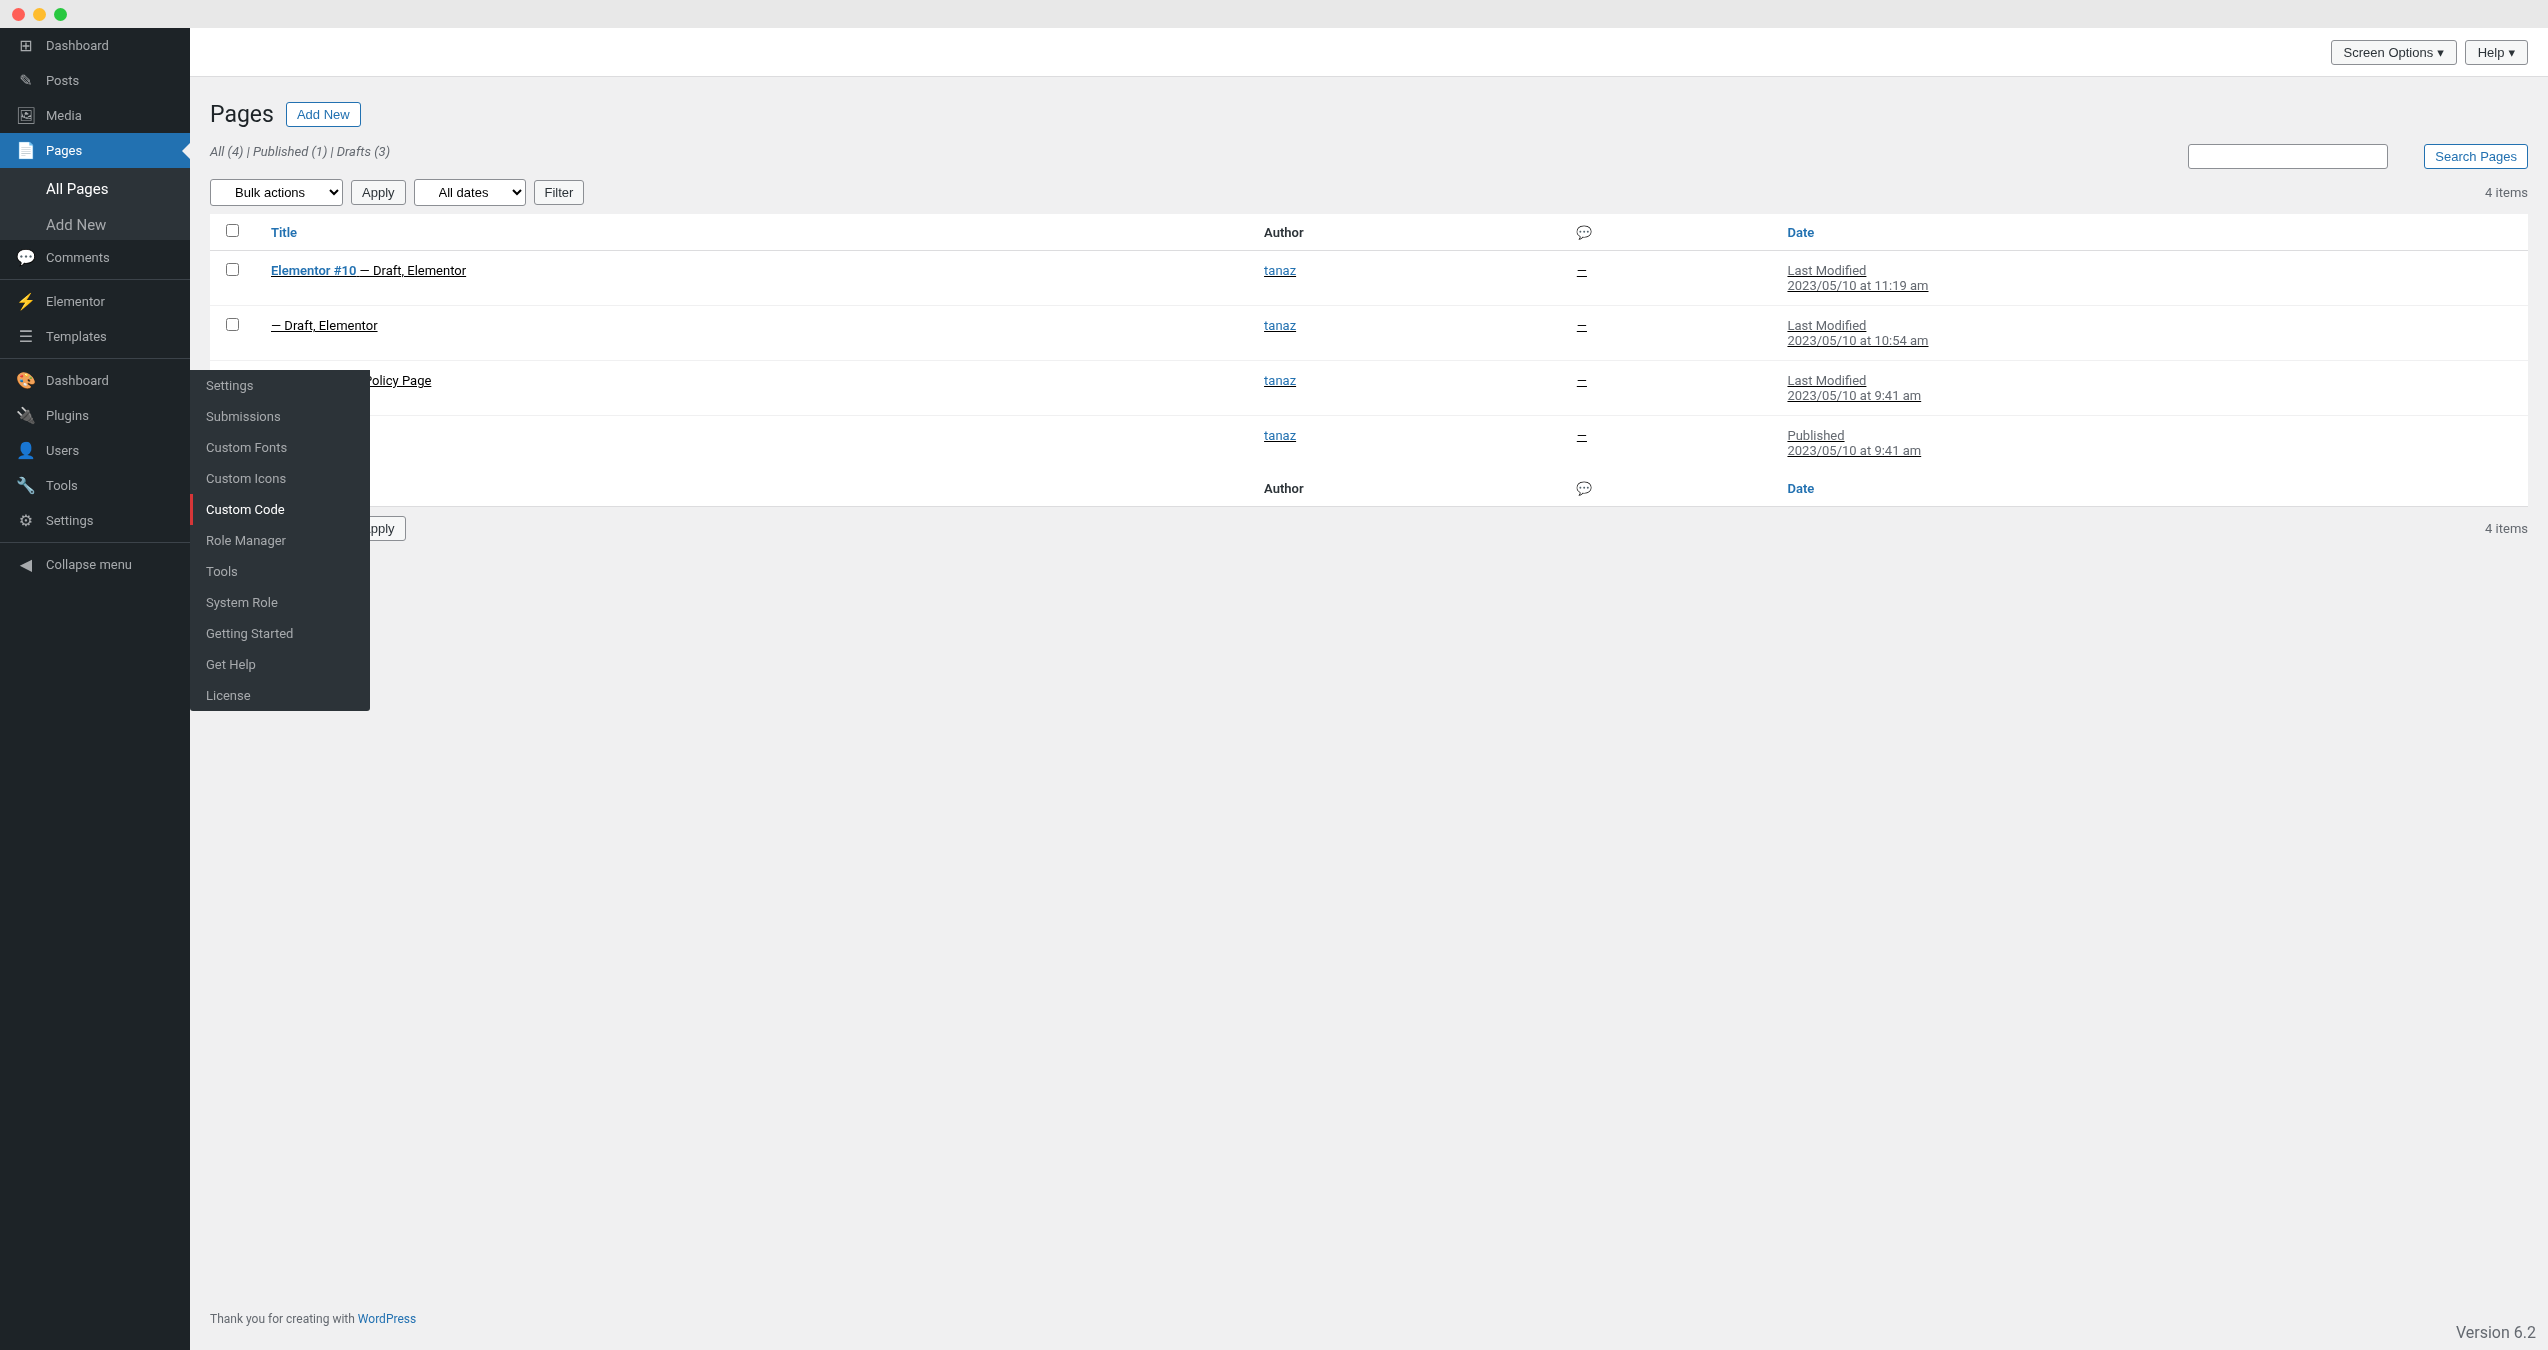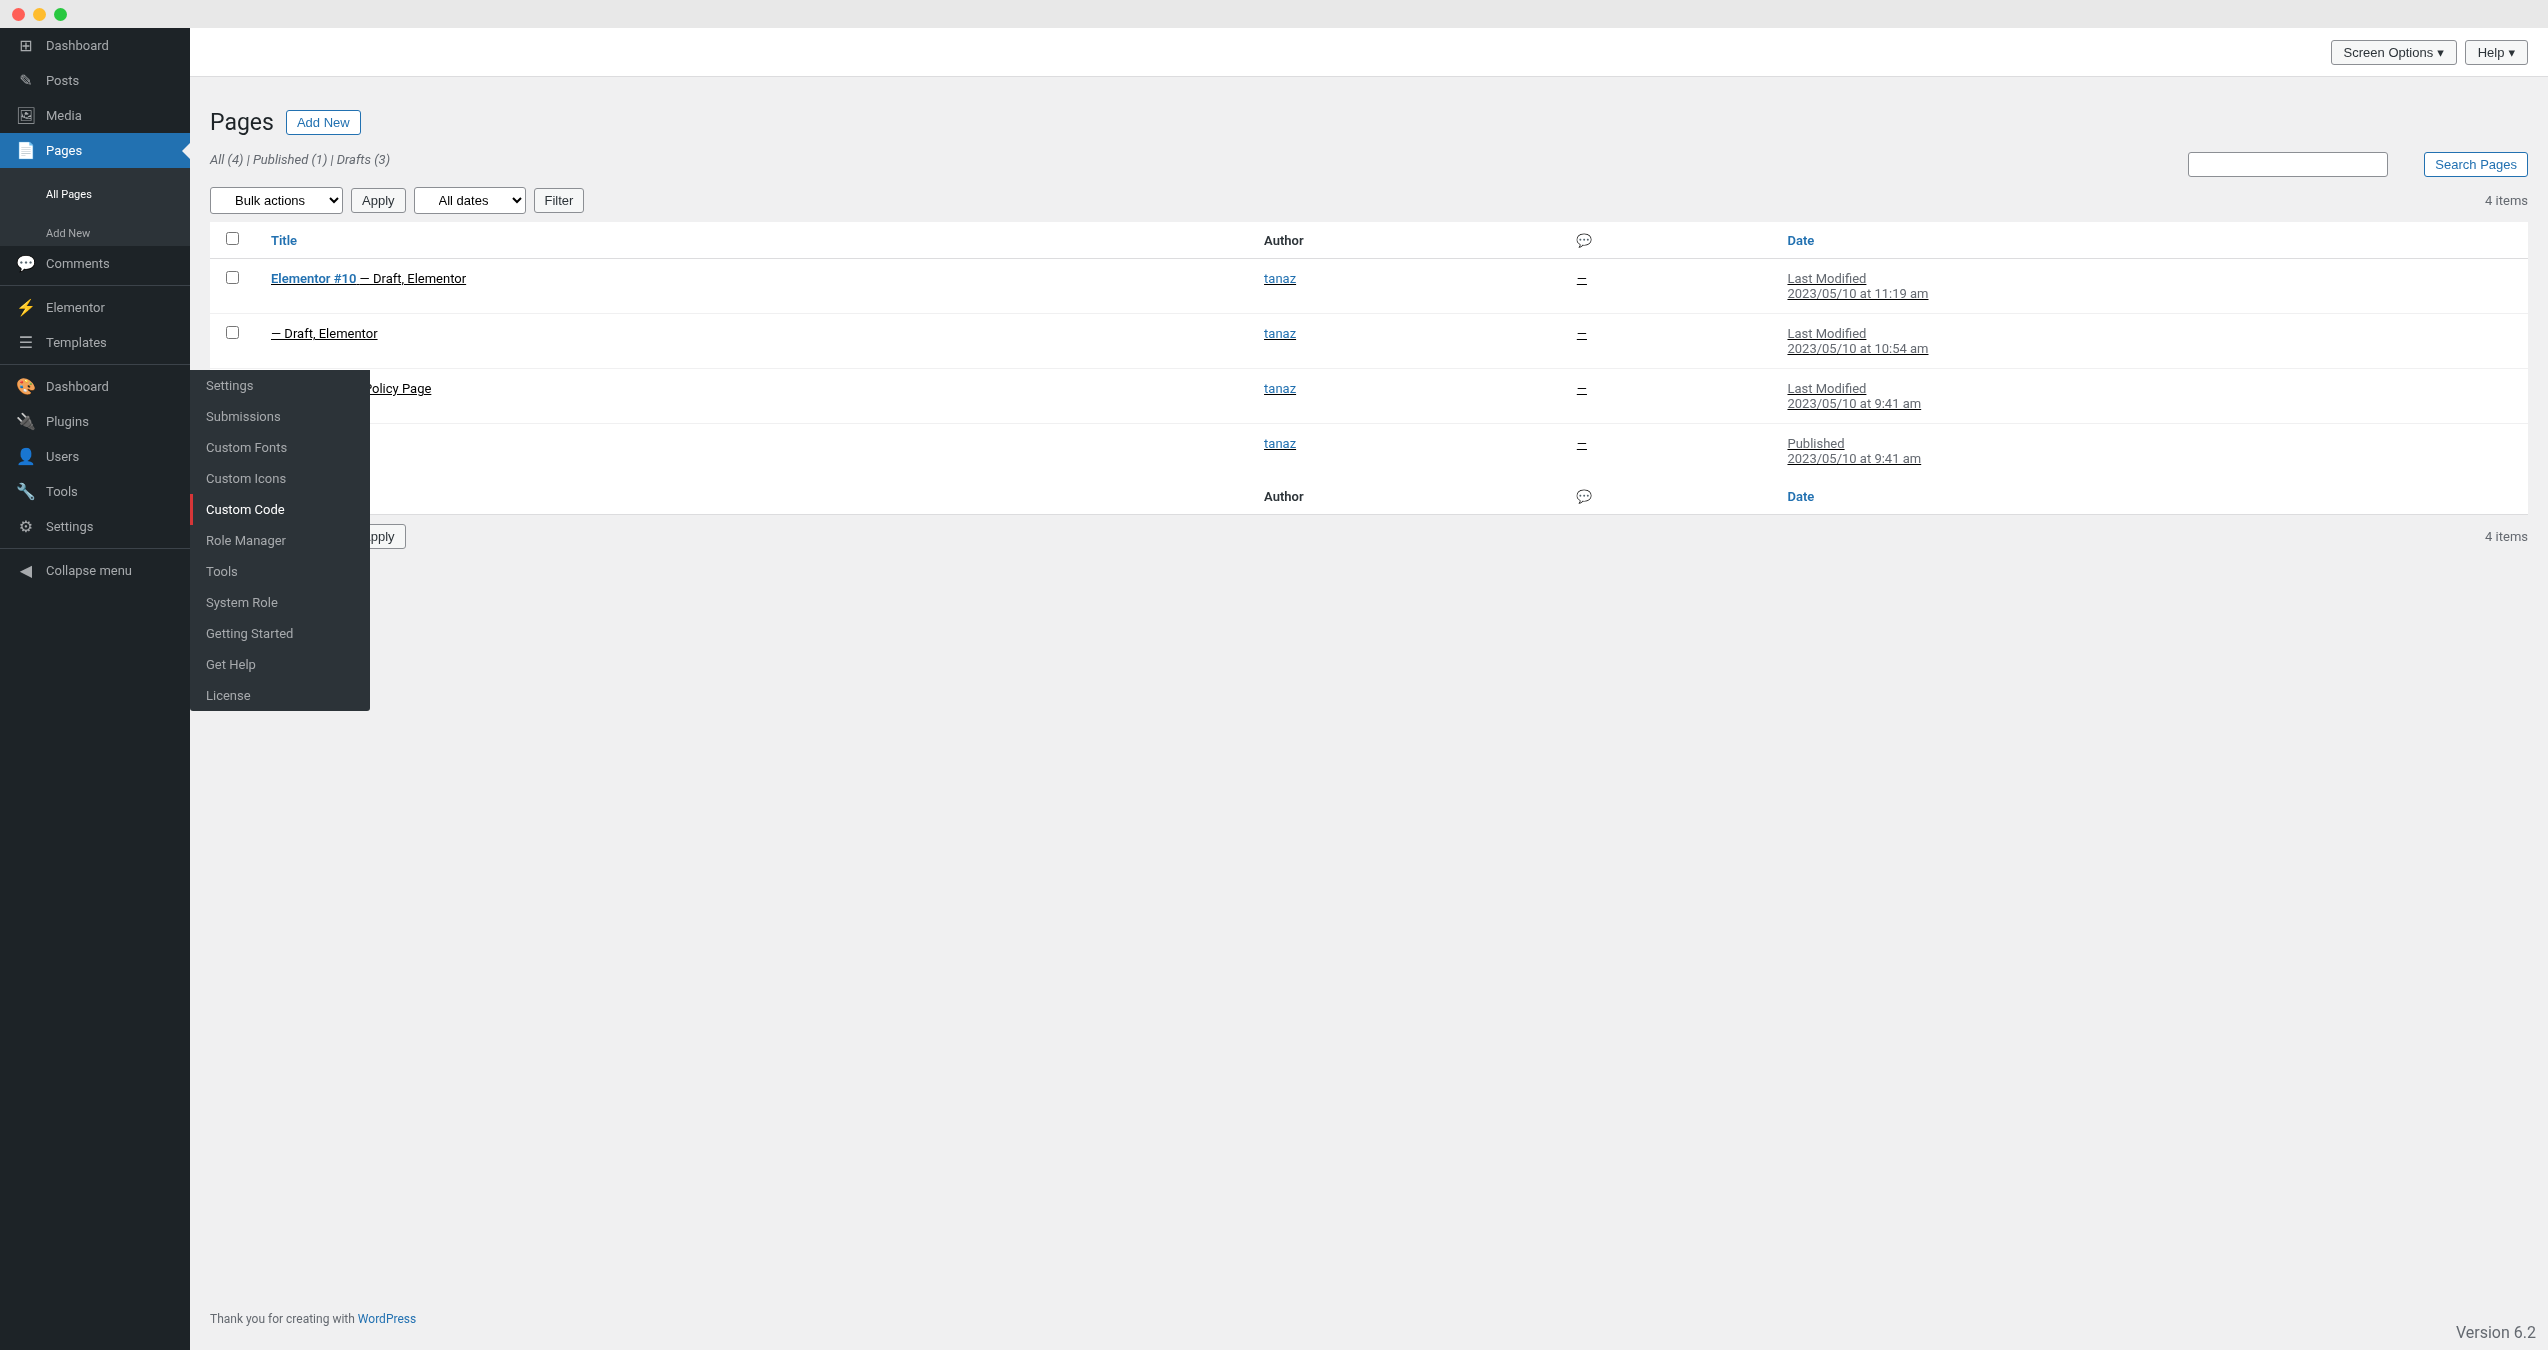--- a/index.html
+++ b/index.html
@@ -12,30 +12,30 @@
     .dot-yellow { background: #febc2e; }
     .dot-green { background: #28c840; }
 
     
     .sidebar { width: 190px; background: #1d2327; color: #a7aaad; min-height: 100vh; padding-top: 28px; flex-shrink: 0; overflow-y: auto; }
     .sidebar-item { display: flex; align-items: center; gap: 10px; padding: 8px 16px; cursor: pointer; color: #a7aaad; font-size: 13px; position: relative; }
     .sidebar-item.active { background: #2271b1; color: #fff; }
     .sidebar-item .icon { width: 20px; text-align: center; font-size: 16px; }
     .sidebar-item .arrow { position: absolute; right: 0; top: 50%; transform: translateY(-50%); width: 0; height: 0; border-top: 8px solid transparent; border-bottom: 8px solid transparent; border-right: 8px solid #f0f0f1; }
     .sidebar-submenu { background: #2c3338; }
-    .sidebar-submenu-item { padding: 20px 16px 6px 46px; color: #a7aaad; cursor: pointer; font-size: 11px; }
+    .sidebar-submenu-item { padding: 12px 16px 6px 46px; color: #a7aaad; cursor: pointer; font-size: 15px; }
     .sidebar-submenu-item.current { color: #fff; }
     .sidebar-divider { border: none; border-top: 1px solid #3c434a; margin: 4px 0; }
 
     
     .main { flex: 1; padding-top: 28px; overflow-y: auto; background: #f0f0f1; position: relative; }
     .main-inner { padding: 16px 20px; }
 
     
-    .top-bar { display: flex; justify-content: flex-end; align-items: center; gap: 8px; padding: 24px 20px; background: #fff; border-bottom: 1px solid #dcdcde; margin-bottom: 16px; height: 38px; }
+    .top-bar { display: flex; justify-content: flex-end; align-items: center; gap: 8px; padding: 24px 20px; background: #fff; border-bottom: 1px solid #dcdcde; margin-bottom: 8px; height: 38px; }
 
     
     .page-header { display: flex; align-items: center; gap: 12px; margin-bottom: 16px; }
     .page-title { font-size: 23px; font-weight: 400; color: #1d2327; }
     .add-new-btn { background: #fff; border: 1px solid #2271b1; color: #2271b1; padding: 4px 10px; border-radius: 3px; cursor: pointer; font-size: 13px; }
 
     
     .filter-links { margin-bottom: 12px; font-size: 13px; }
     .filter-links a { color: #2271b1; text-decoration: none; }
     .filter-links span { color: #646970; font-style: italic; }

